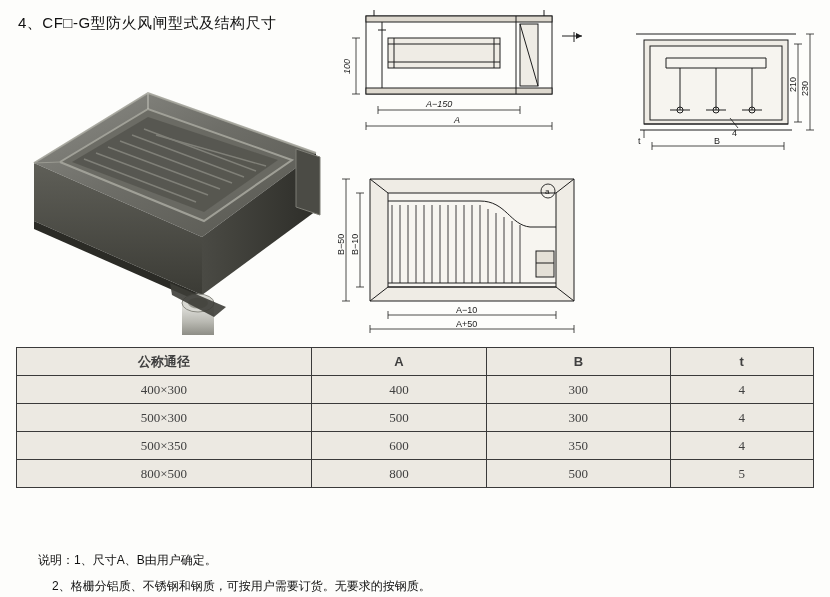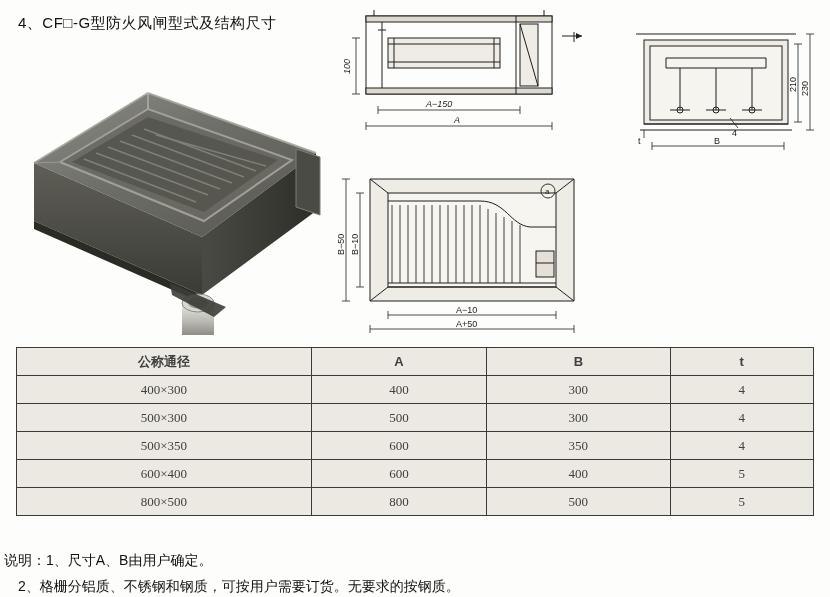--- a/index.html
+++ b/index.html
@@ -94,24 +94,24 @@
     font-size: 13px;
   }
   table.spec col.c1 { width: 37%; }
   table.spec col.c2 { width: 22%; }
   table.spec col.c3 { width: 23%; }
   table.spec col.c4 { width: 18%; }
 
   
   .notes {
     position: absolute;
-    left: 4px;
+    left: 38px;
     top: 551px;
     width: 790px;
-    font-size: 14px;
+    font-size: 12px;
     line-height: 18px;
     color: #111;
   }
   .note-line { white-space: nowrap; }
   .note-line.second { padding-left: 14px; margin-top: 8px; }
 
   
   svg text {
     font-family: "Liberation Sans", sans-serif;
     fill: #1a1a1a;
@@ -392,26 +392,20 @@
           <td>300</td>
           <td>4</td>
         </tr>
         <tr>
           <td>500×350</td>
           <td>600</td>
           <td>350</td>
           <td>4</td>
         </tr>
         <tr>
-          <td>600×400</td>
-          <td>600</td>
-          <td>400</td>
-          <td>5</td>
-        </tr>
-        <tr>
           <td>800×500</td>
           <td>800</td>
           <td>500</td>
           <td>5</td>
         </tr>
       </tbody>
     </table>
   </div>
 
   <div class="notes">

